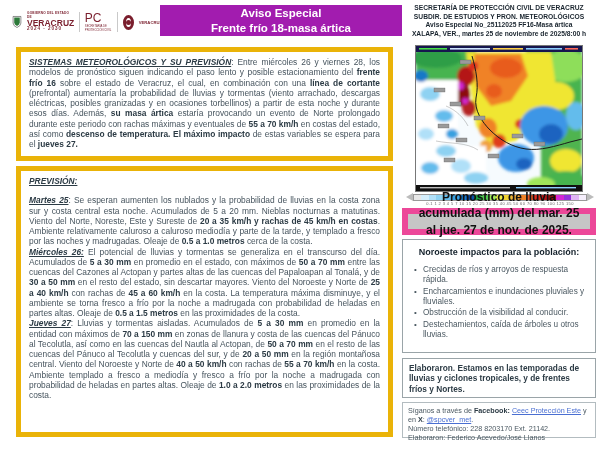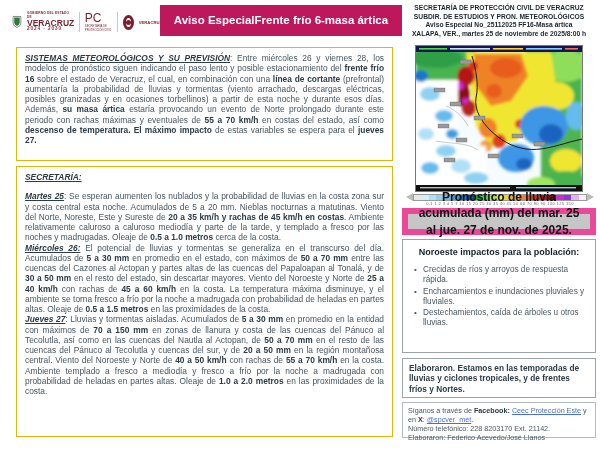--- a/index.html
+++ b/index.html
@@ -14,29 +14,29 @@
   .logo-ver { font-size:8.5px; font-weight:bold; }
   .logo-years { font-size:4.5px; font-weight:bold; letter-spacing:1px;}
   .logo-div { width:1px; height:20px; background:#c9c9c9; }
   .pc-big { font-size:12px; font-weight:normal; color:#7a1e2d; line-height:1;}
   .pc-small { font-size:2.8px; color:#7a1e2d; }
   .seal { width:15px; height:15px; border:3px solid #7a1e2d; border-radius:50%;
           display:flex; align-items:center; justify-content:center; }
   .seal-dot { width:5px; height:5px; background:#7a1e2d; border-radius:50%; }
   .seal-txt { font-size:4.2px; font-weight:bold; color:#7a1e2d; }
 
-  .banner { left:160px; top:5px; width:242px; height:31px; background:#be185d;
+  .banner { left:160px; top:5px; width:242px; height:31px; background:#a21caf;
             color:#ffffff; font-weight:bold; font-size:11.5px; line-height:1.3;
-            display:flex; flex-direction:row; align-items:center; justify-content:center; }
+            display:flex; flex-direction:column; align-items:center; justify-content:center; }
 
   .orghead { left:400px; top:4px; width:198px; text-align:center; font-weight:bold;
              font-size:6.7px; line-height:1.3; color:#19242e; }
 
   
-  .txtbox { border:1px solid #eab308; background:#ffffff; color:#46545e;
+  .txtbox { border:5px solid #eab308; background:#ffffff; color:#46545e;
             font-size:8.4px; line-height:1.22; text-align:justify; padding:5px 8px; overflow:hidden; }
   .box1 { left:16px; top:47px; width:377px; height:114px; }
   .box2 { left:16px; top:166px; width:377px; height:271px; }
   .b { font-weight:bold; color:#2c3b45; }
   .i { font-style:italic; }
   .u { text-decoration:underline; }
   .a { color:#4a6fd2; text-decoration:underline; }
   .pronotitle { margin-bottom:9px; display:block; }
   .daypara { margin:0; }
 
@@ -89,36 +89,36 @@
   </div>
   <div class="logo-div"></div>
   <div class="seal">
       <div class="seal-dot"></div>
     </div>
   <div class="seal-txt">VERACRUZ</div>
 </div>
 
 <div class="abs banner">
   <div>Aviso Especial</div>
-  <div>Frente frío 6-masa ártica</div>
+  <div>Frente frío 18-masa ártica</div>
 </div>
 
 <div class="abs orghead">
   <div>SECRETARÍA DE PROTECCIÓN CIVIL DE VERACRUZ</div>
   <div>SUBDIR. DE ESTUDIOS Y PRON. METEOROLÓGICOS</div>
   <div>Aviso Especial No_25112025 FF16-Masa ártica</div>
   <div>XALAPA, VER.,  martes 25 de noviembre de 2025/8:00 h</div>
 </div>
 
 <div class="abs txtbox box1">
   <p><span class="b i u">SISTEMAS METEOROLÓGICOS Y SU PREVISIÓN</span><span>: Entre miércoles 26 y viernes 28, los modelos de pronóstico siguen indicando el paso lento y posible estacionamiento del </span><span class="b">frente frío 16</span><span> sobre el estado de Veracruz, el cual, en combinación con una </span><span class="b">línea de cortante</span><span> (prefrontal) aumentaría la probabilidad de lluvias y tormentas (viento arrachado, descargas eléctricas, posibles granizadas y en ocasiones torbellinos) a partir de esta noche y durante esos días. Además, </span><span class="b">su masa ártica</span><span> estaría provocando un evento de Norte prolongado durante este periodo con rachas máximas y eventuales de </span><span class="b">55 a 70 km/h</span><span> en costas del estado, así como </span><span class="b">descenso de temperatura. El máximo impacto</span><span> de estas variables se espera para el </span><span class="b">jueves 27.</span></p>
 </div>
 
 <div class="abs txtbox box2">
-  <span class="b i u pronotitle">SECRETARÍA:</span>
+  <span class="b i u pronotitle">PREVISIÓN:</span>
   <p class="daypara"><span class="b i u">Martes 25</span><span>: Se esperan aumenten los nublados y la probabilidad de lluvias en la costa zona sur y costa central esta noche. Acumulados de 5 a 20 mm. Nieblas nocturnas a matutinas. Viento del Norte, Noreste, Este y Sureste de </span><span class="b">20 a 35 km/h y rachas de 45 km/h en costas</span><span>. Ambiente relativamente caluroso a caluroso mediodía y parte de la tarde, y templado a fresco por las noches y madrugadas. Oleaje de </span><span class="b">0.5 a 1.0 metros</span><span> cerca de la costa.</span></p>
   <p class="daypara"><span class="b i u">Miércoles 26:</span><span> El potencial de lluvias y tormentas se generaliza en el transcurso del día. Acumulados de </span><span class="b">5 a 30 mm</span><span> en promedio en el estado, con máximos de </span><span class="b">50 a 70 mm</span><span> entre las cuencas del Cazones al Actopan y partes altas de las cuencas del Papaloapan al Tonalá, y de </span><span class="b">30 a 50 mm</span><span> en el resto del estado, sin descartar mayores. Viento del Noroeste y Norte de </span><span class="b">25 a 40 km/h</span><span> con rachas de </span><span class="b">45 a 60 km/h</span><span> en la costa. La temperatura máxima disminuye, y el  ambiente se torna fresco a frío por la noche a madrugada con probabilidad de heladas en partes altas. Oleaje de </span><span class="b">0.5 a 1.5 metros</span><span> en las proximidades de la costa.</span></p>
   <p class="daypara"><span class="b i u">Jueves 27</span><span>: Lluvias y tormentas aisladas. Acumulados de </span><span class="b">5 a 30 mm</span><span> en promedio en la entidad con máximos de </span><span class="b">70 a 150 mm</span><span> en zonas de llanura y costa de las cuencas del Pánuco al Tecolutla, así como en las cuencas del Nautla al Actopan, de </span><span class="b">50 a 70 mm</span><span> en el resto de las cuencas del Pánuco al Tecolutla y cuencas del sur, y de </span><span class="b">20 a 50 mm</span><span> en la región montañosa central. Viento del Noroeste y Norte de </span><span class="b">40 a 50 km/h</span><span> con rachas de </span><span class="b">55 a 70 km/h</span><span> en la costa. Ambiente templado a fresco a mediodía y fresco a frío por la noche a madrugada con probabilidad de heladas en partes altas. Oleaje de </span><span class="b">1.0 a 2.0 metros</span><span> en las proximidades de la costa.</span></p>
 </div>
 
 <div class="abs mapwrap">
   <svg width="166" height="145" viewBox="0 0 166 145">
     <defs>
         <filter id="bl" x="-20%" y="-20%" width="140%" height="140%">
           <feGaussianBlur stdDeviation="1.6"></feGaussianBlur>
@@ -237,20 +237,21 @@
 </div>
 <div class="abs ticks">0.1 1 2 3 4 5 7 10 15 20 25 30 35 40 45 50 60 70 80 90 100 125 150</div>
 
 <div class="abs caption">Pronóstico de lluvia acumulada (mm) del mar. 25 al jue. 27 de nov. de 2025. (modelo ECMWF)</div>
 
 <div class="abs impacts">
   <div class="impacts-title">Noroeste impactos para la población:</div>
   <ul id="impacts-list">
       <li>Crecidas de ríos y arroyos de respuesta rápida.</li>
       <li>Encharcamientos e inundaciones pluviales y fluviales.</li>
+      <li>Obstrucción de la visibilidad al conducir.</li>
       <li>Destechamientos, caída de árboles u otros lluvias.</li>
     </ul>
 </div>
 
 <div class="abs remember">Elaboraron. Estamos en las temporadas de lluvias y ciclones tropicales, y de frentes fríos y Nortes.</div>
 
 <div class="abs contact">
   <div><span>Síganos a través de </span><span class="b">Facebook:</span><span> </span><span class="a">Ceec Protección Este</span><span>  y en </span><span class="b">X</span><span>: </span><span class="a">@spcver_met</span><span>.</span></div>
   <div>Número telefónico:  228 8203170 Ext. 21142.</div>
   <div>Elaboraron: Federico Acevedo/José Llanos</div>

